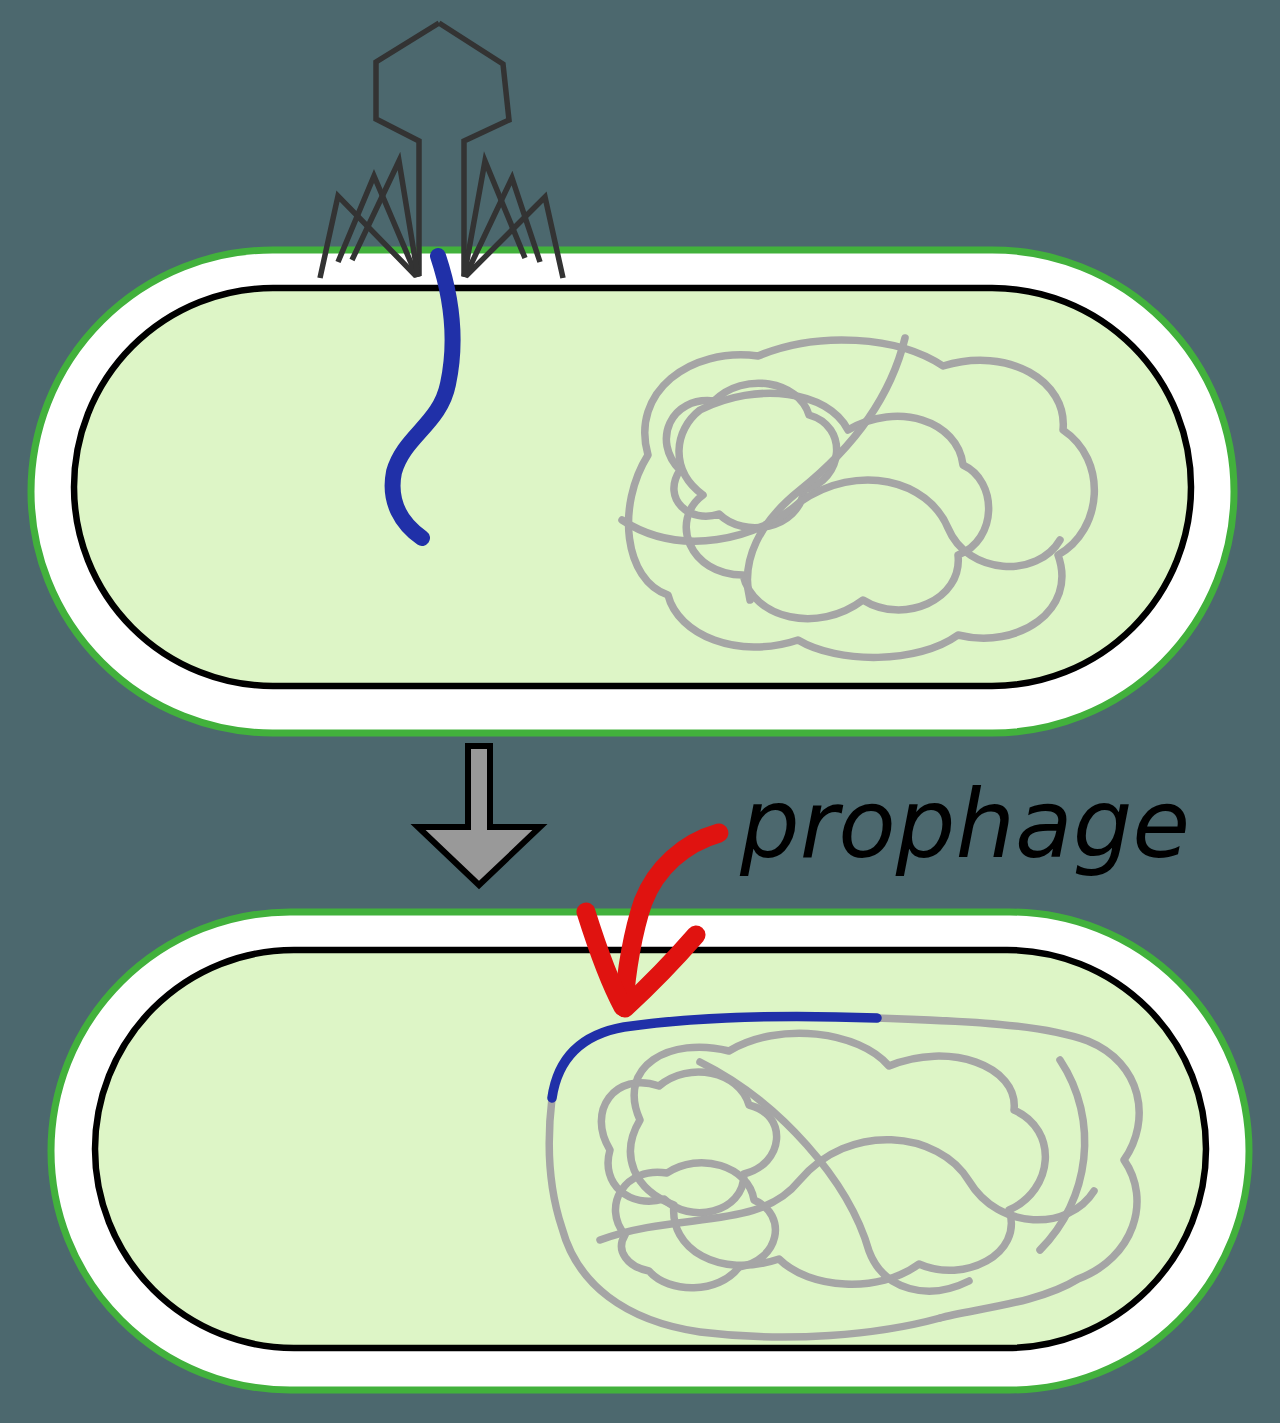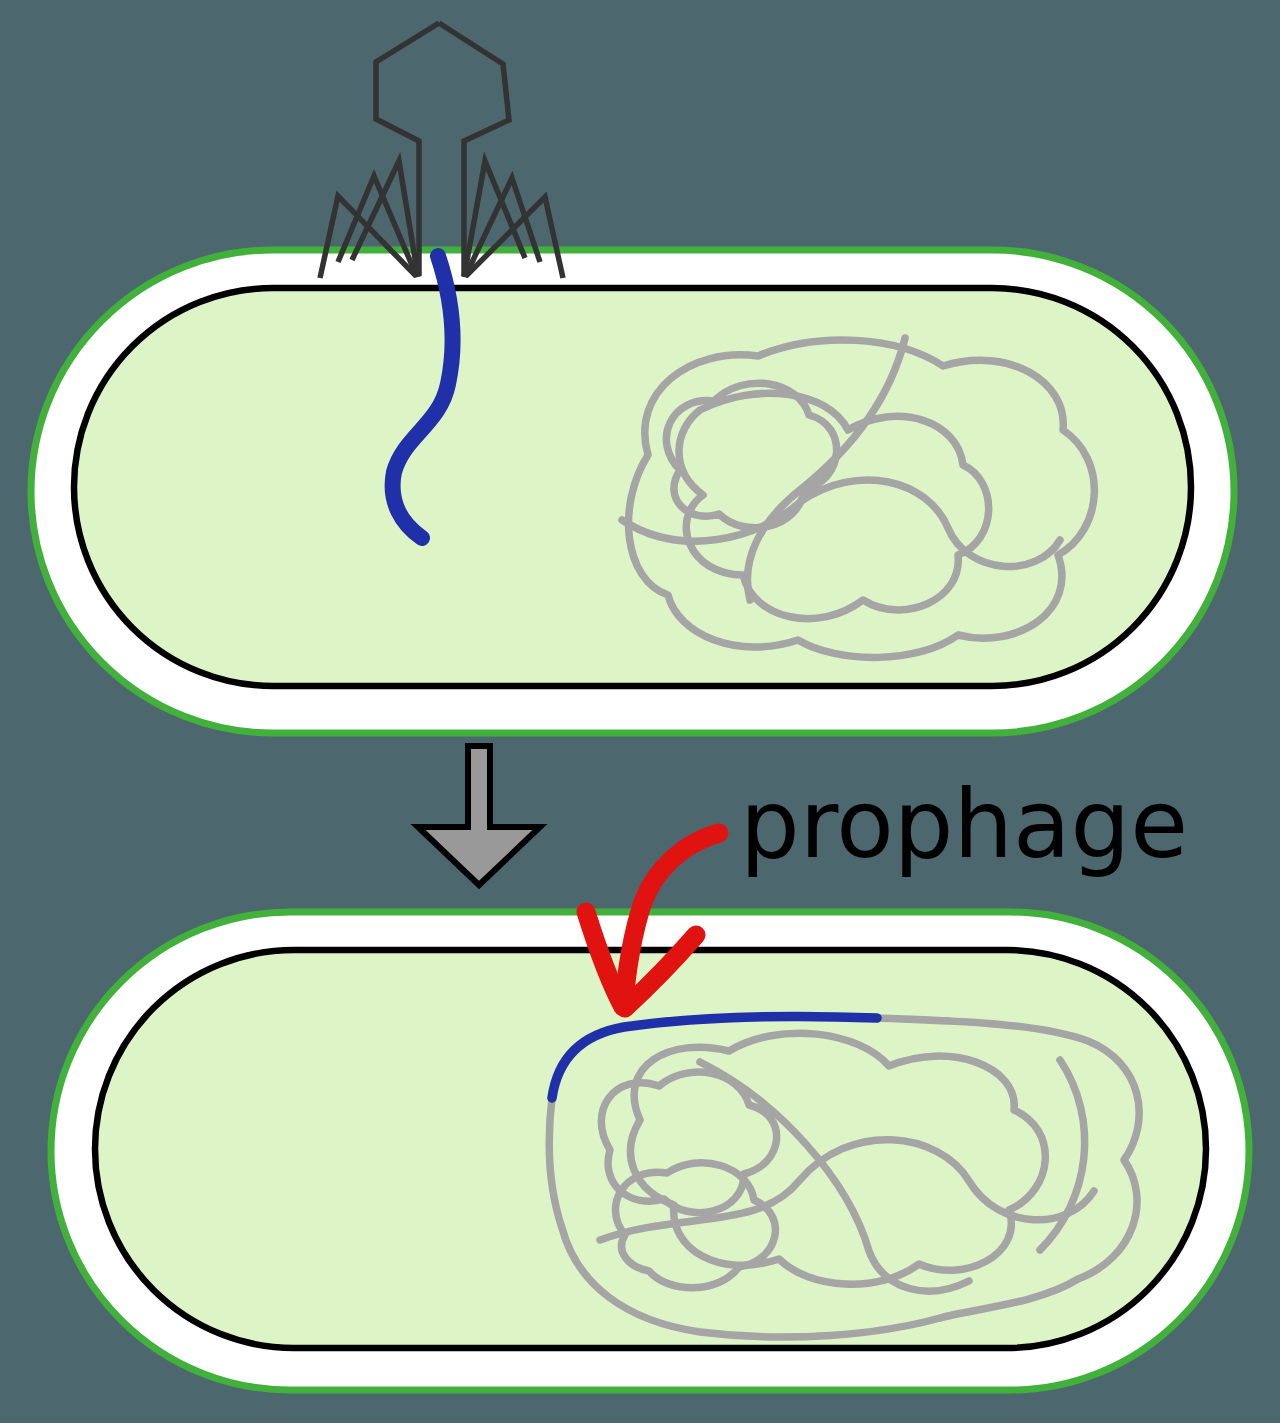--- a/index.html
+++ b/index.html
@@ -9,20 +9,21 @@
     width: 1280px;
     height: 1423px;
     overflow: hidden;
     background: #4c686e;
     font-family: "DejaVu Sans", sans-serif;
   }
   .stage {
     position: relative;
     width: 1080px;
     height: 1423px;
+    font-style: italic;
   }
   svg { display: block; }
 
   .cell-outer   { fill: #ffffff; stroke: #42b13c; stroke-width: 7; }
   .cell-inner   { fill: #ddf5c6; stroke: #000000; stroke-width: 6.5; }
   .chromosome   { fill: none; stroke: #a5a5a5; stroke-width: 7.5;
                   stroke-linecap: round; stroke-linejoin: round; }
   .dna-blue     { fill: none; stroke: #2030a8; stroke-linecap: round; }
   .phage-line   { fill: none; stroke: #333333; stroke-width: 5.5;
                   stroke-linejoin: miter; }

